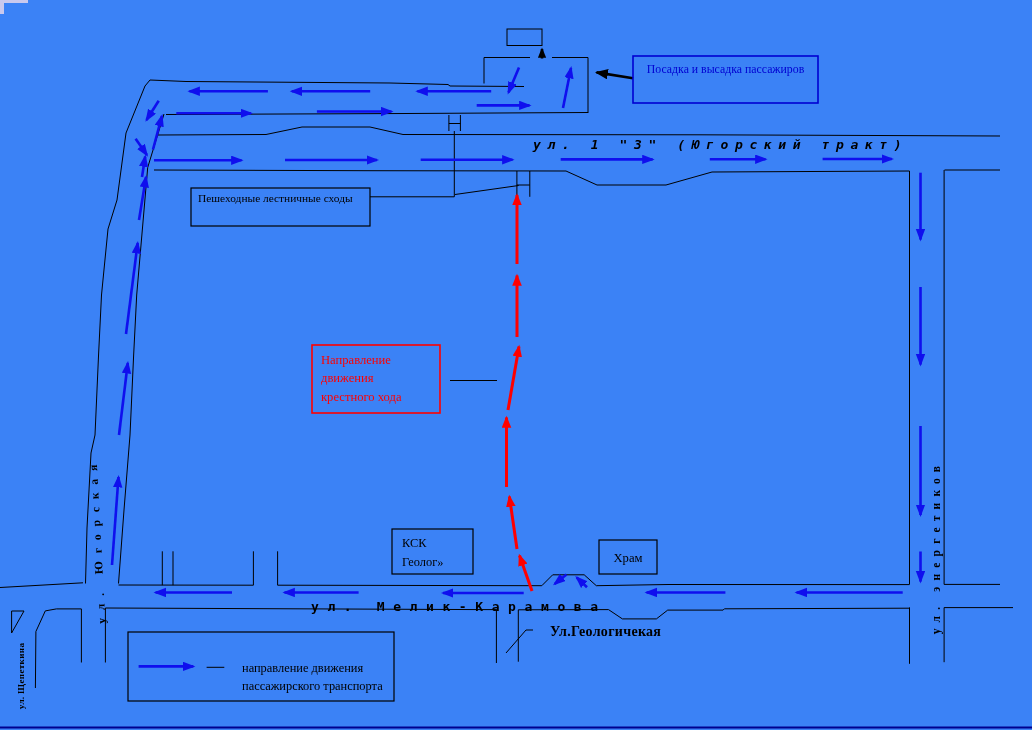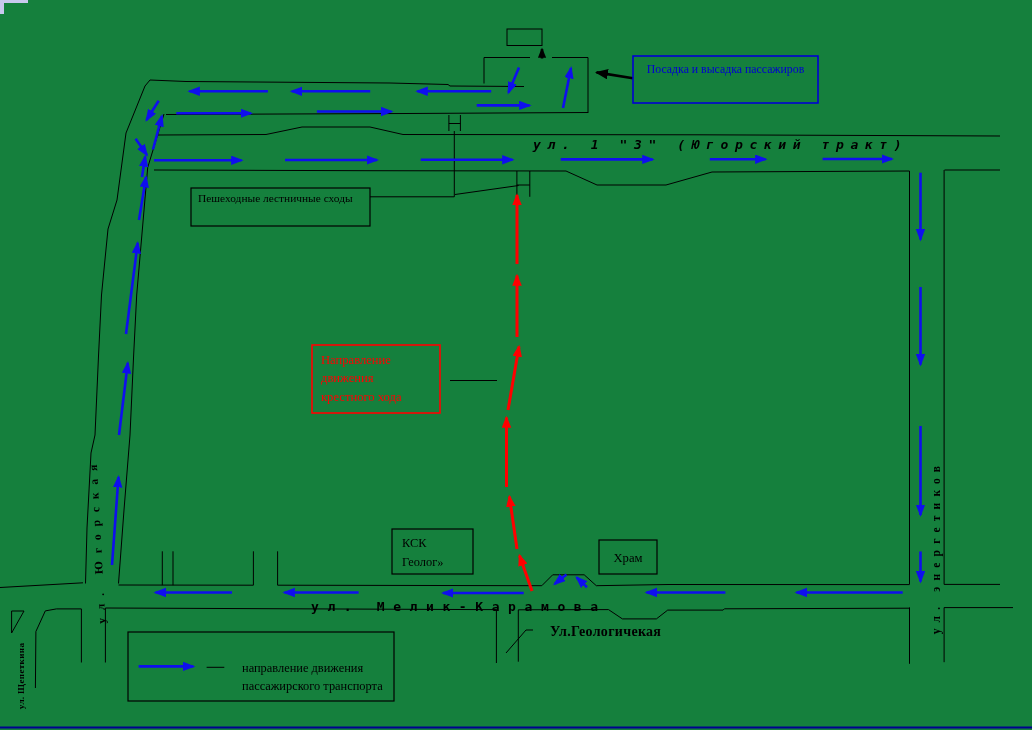--- a/index.html
+++ b/index.html
@@ -1,16 +1,16 @@
 <!DOCTYPE html>
 <html><head>
 <meta charset="utf-8">
 <style>
   html,body{margin:0;padding:0;background:#ffffff;}
-  .stage{position:relative;width:1032px;height:730px;background:#15803d;overflow:hidden;}
+  .stage{position:relative;width:1032px;height:730px;background:#3b82f6;overflow:hidden;}
   svg{display:block;}
   .roadline{stroke:#000000;stroke-width:1;fill:none;}
   .boxline{stroke:#000000;stroke-width:1.2;fill:none;}
   .bluebox{stroke:#0000d2;stroke-width:1.6;fill:none;}
   .redbox{stroke:#ff0000;stroke-width:1.6;fill:none;}
   .bluearrow{stroke:#0f0fee;stroke-width:2.6;fill:none;}
   .redarrow{stroke:#ff0000;stroke-width:3;fill:none;}
   .blackarrow{stroke:#000000;stroke-width:2.6;fill:none;}
   .serif{font-family:"Liberation Serif","DejaVu Serif",serif;fill:#000000;}
   .blue-serif{font-family:"Liberation Serif","DejaVu Serif",serif;fill:#0000d2;}

